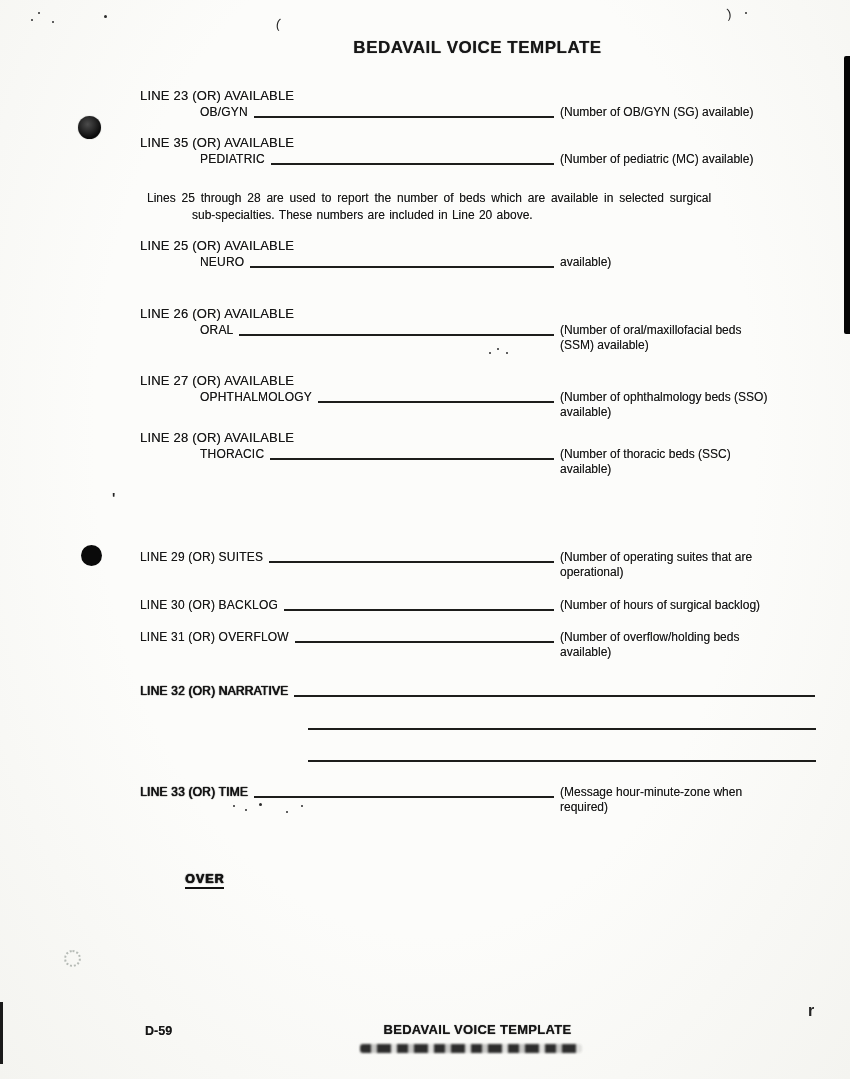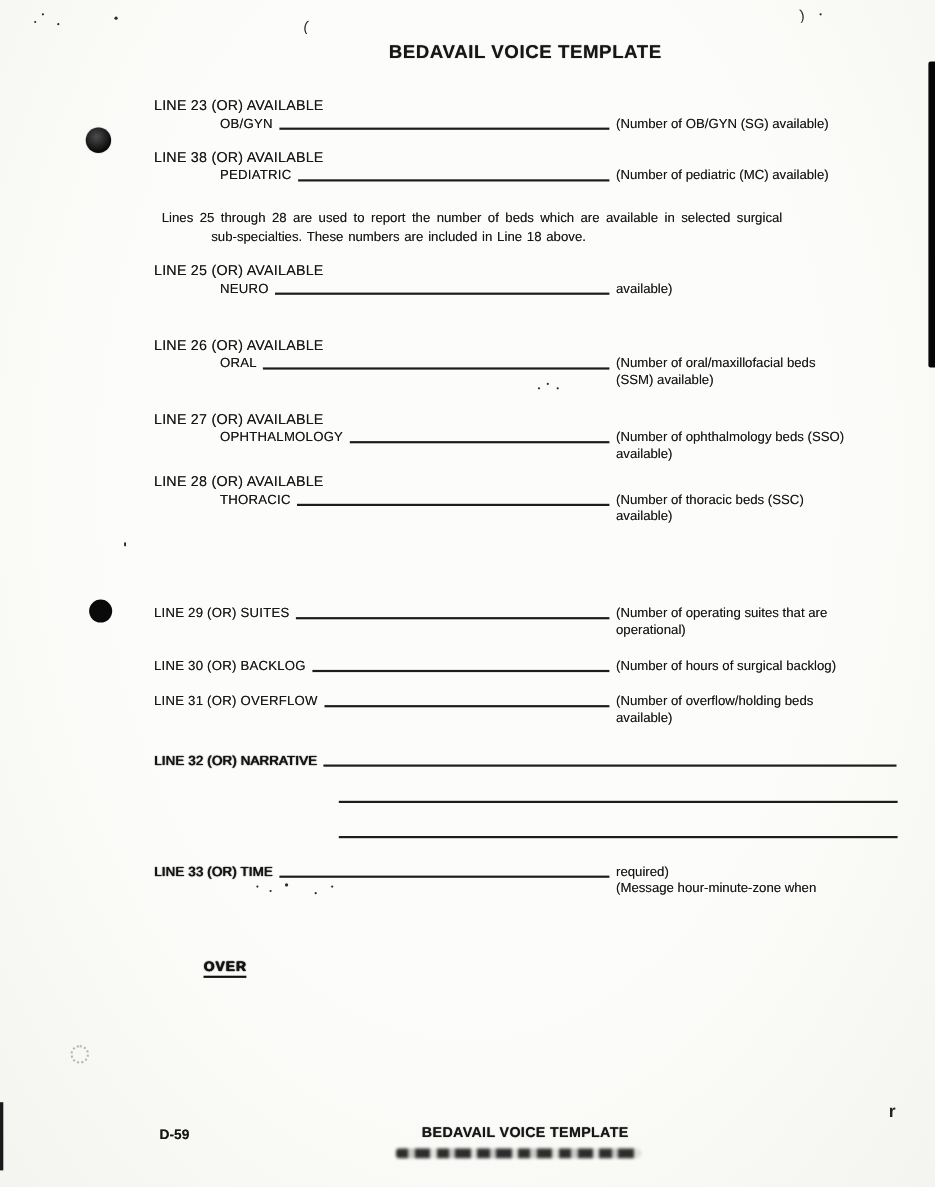--- a/index.html
+++ b/index.html
@@ -85,34 +85,34 @@
       <span class="fsub">OB/GYN</span>
       <span class="blank"></span>
       <span class="note">
           <span class="nline">(Number of OB/GYN (SG) available)</span>
           <span class="nline"></span>
         </span>
     </div>
   </section>
 
   <section class="field two" style="top:135px">
-    <div class="flabel">LINE 38 (OR) AVAILABLE</div>
+    <div class="flabel">LINE 35 (OR) AVAILABLE</div>
     <div class="frow">
       <span class="fsub">PEDIATRIC</span>
       <span class="blank"></span>
       <span class="note">
           <span class="nline">(Number of pediatric (MC) available)</span>
           <span class="nline"></span>
         </span>
     </div>
   </section>
 
   <div class="para" id="para1">
     <div class="pline">Lines 25 through 28 are used to report the number of beds which are available in selected surgical</div>
-    <div class="pline pline2">sub-specialties. These numbers are included in Line 18 above.</div>
+    <div class="pline pline2">sub-specialties. These numbers are included in Line 20 above.</div>
   </div>
 
   <section class="field two" style="top:238px">
     <div class="flabel">LINE 25 (OR) AVAILABLE</div>
     <div class="frow">
       <span class="fsub">NEURO</span>
       <span class="blank"></span>
       <span class="note">
           <span class="nline">available)</span>
         </span>
@@ -196,22 +196,22 @@
     </div>
   </section>
   <div class="xline" style="top:728px"></div>
   <div class="xline" style="top:760px"></div>
 
   <section class="field" style="top:783px">
     <div class="frow">
       <span class="ilabel smudge">LINE 33 (OR) TIME</span>
       <span class="blank"></span>
       <span class="note">
+          <span class="nline">(Message hour-minute-zone when</span>
           <span class="nline">required)</span>
-          <span class="nline">(Message hour-minute-zone when</span>
         </span>
     </div>
   </section>
 
 
   <div class="over">OVER</div>
 
   <div class="footer-page">D-59</div>
   <div class="footer-title">BEDAVAIL VOICE TEMPLATE</div>
   <div class="footer-smudge"></div>

